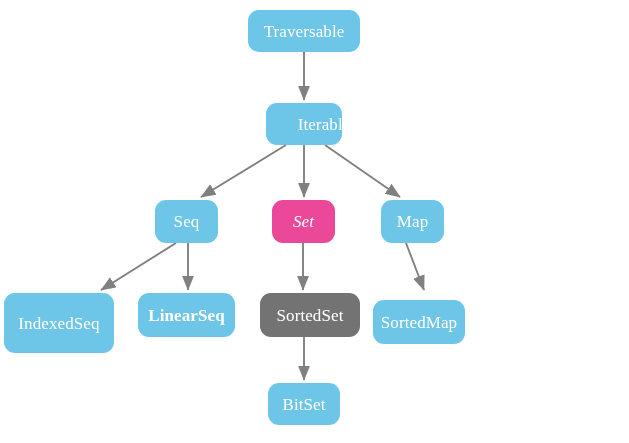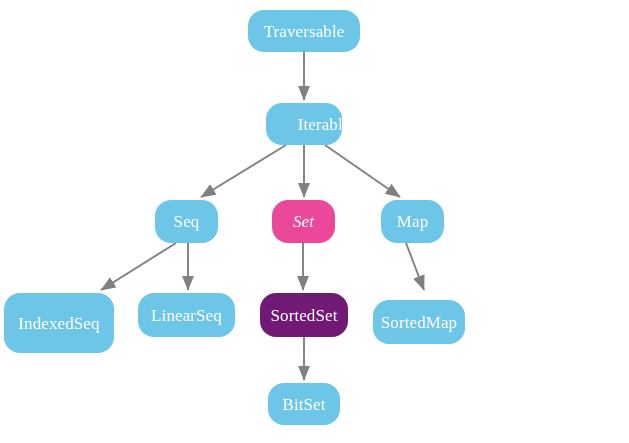--- a/index.html
+++ b/index.html
@@ -23,21 +23,21 @@
     left: 0;
     top: 0;
     width: 629px;
     height: 443px;
     pointer-events: none;
   }
   .node {
     position: absolute;
     box-sizing: border-box;
     background: #6dc6e7;
-    border-radius: 16px;
+    border-radius: 11px;
     color: #ffffff;
     display: flex;
     align-items: center;
     justify-content: center;
     text-align: center;
     line-height: 1;
     white-space: nowrap;
     user-select: none;
   }
   .node-label {
@@ -84,23 +84,23 @@
       <div class="node" style="left: 272px; top: 200px; width: 63px; height: 43px; background: #ec4899; font-style: italic;">
         <span class="node-label" style="color: rgb(255, 255, 255);">Set</span>
       </div>
       <div class="node" style="left: 381px; top: 200px; width: 63px; height: 43px; background: rgb(109, 198, 231);">
         <span class="node-label" style="color: rgb(255, 255, 255);">Map</span>
       </div>
       <div class="node" style="left: 4px; top: 293px; width: 110px; height: 60px; background: rgb(109, 198, 231);">
         <span class="node-label" style="color: rgb(255, 255, 255);">IndexedSeq</span>
       </div>
       <div class="node" style="left: 138px; top: 293px; width: 97px; height: 44px; background: rgb(109, 198, 231);">
-        <span class="node-label" style="color: rgb(255, 255, 255);">LinearSeq</span>
+        <span class="node-label" style="color: rgb(255, 255, 255); font-weight: bold;">LinearSeq</span>
       </div>
-      <div class="node" style="left: 260px; top: 293px; width: 88px; height: 44px; background: #701a75;">
+      <div class="node" style="left: 260px; top: 293px; width: 100px; height: 44px; background: #737373;">
         <span class="node-label" style="color: rgb(255, 255, 255);">SortedSet</span>
       </div>
       <div class="node" style="left: 373px; top: 300px; width: 92px; height: 44px; background: rgb(109, 198, 231);">
         <span class="node-label" style="color: rgb(255, 255, 255);">SortedMap</span>
       </div>
       <div class="node" style="left: 268px; top: 383px; width: 72px; height: 42px; background: rgb(109, 198, 231);">
         <span class="node-label" style="color: rgb(255, 255, 255); text-align: right;">BitSet</span>
       </div>
     </div>
 

